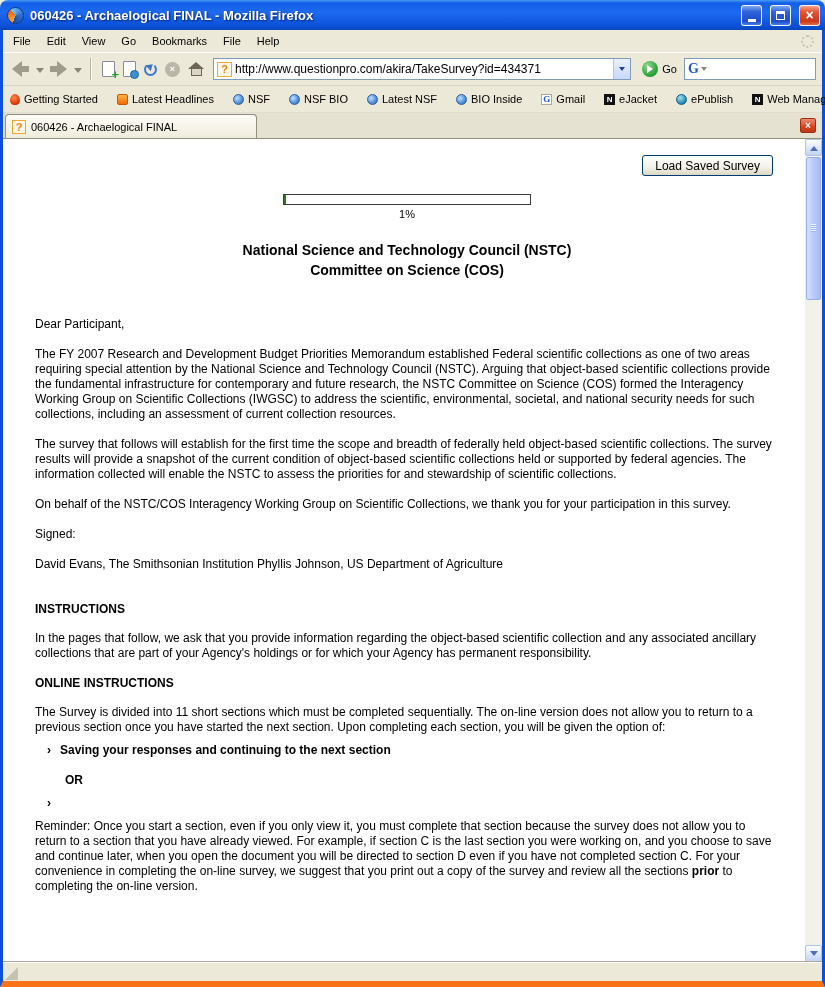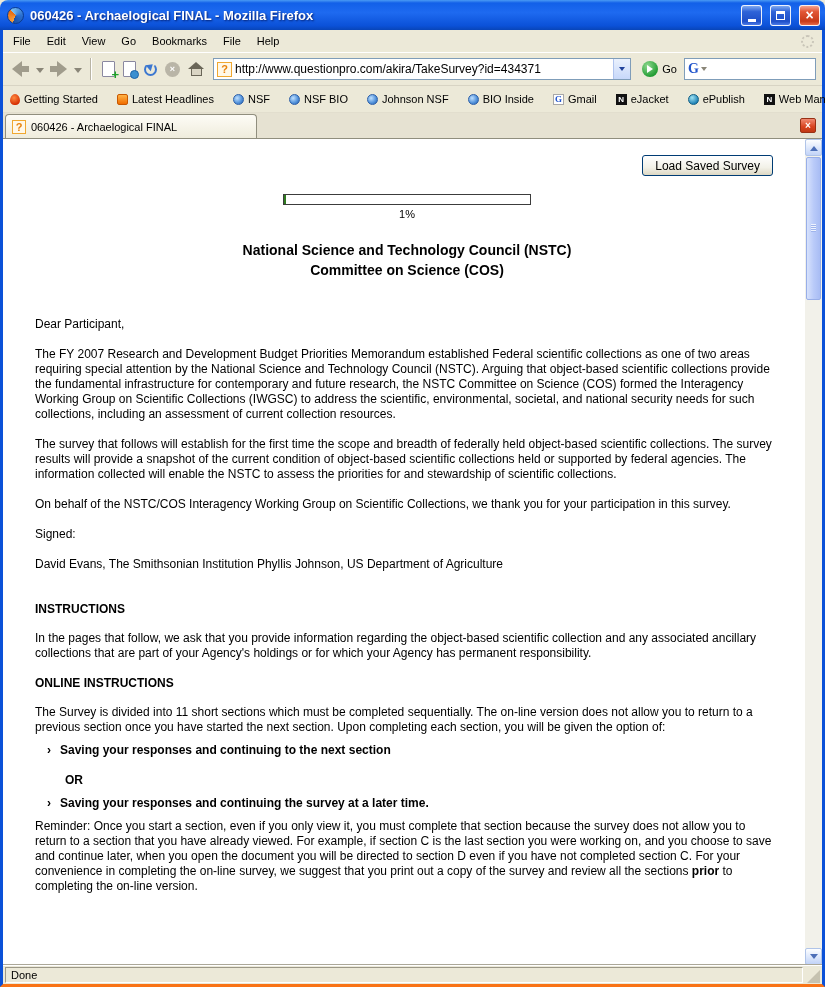--- a/index.html
+++ b/index.html
@@ -12,21 +12,21 @@
   .ff-icon{width:17px;height:17px;border-radius:50%;background:conic-gradient(from 200deg,#F9A13B 0deg,#E86A10 120deg,#7FC4F0 120deg,#2A6FD0 250deg,#184FA8 360deg);border:1px solid #0A3A90;flex:0 0 17px;}
   .title-text{flex:1;color:#fff;font-weight:bold;font-size:13px;white-space:nowrap;overflow:hidden;text-shadow:1px 1px 2px rgba(0,20,90,.85);}
   .win-btn{width:21px;height:21px;border-radius:3px;border:1px solid rgba(255,255,255,.9);display:flex;align-items:center;justify-content:center;margin-left:2px;flex:0 0 21px;}
   .win-btn.blue{background:linear-gradient(180deg,#7EA8F0 0%,#2E63D8 30%,#1E4FC8 80%,#4A7AE8 100%);}
   .win-btn.red{background:linear-gradient(180deg,#F4A28E 0%,#E25635 30%,#C83A18 80%,#E86A48 100%);}
   .glyph-min{width:8px;height:3px;background:#fff;align-self:flex-end;margin:0 0 3px 0;}
   .glyph-max{width:9px;height:9px;border:1px solid #fff;border-top:3px solid #fff;}
   .glyph-x{color:#fff;font-size:14px;font-weight:bold;line-height:1;}
 
   
-  .frame{flex:1;display:flex;flex-direction:column;min-height:0;border-left:3px solid #0B51D8;border-right:3px solid #0B51D8;border-bottom:3px solid #f97316;background:#ECE9D8;}
+  .frame{flex:1;display:flex;flex-direction:column;min-height:0;border-left:3px solid #0B51D8;border-right:3px solid #0B51D8;border-bottom:6px solid #f97316;background:#ECE9D8;}
 
   
   .menubar{height:22px;flex:0 0 22px;display:flex;align-items:center;padding:0 2px;font-size:11px;}
   .menu-item{padding:3px 8px;}
   .menubar .spacer{flex:1;}
   .throbber{width:13px;height:13px;border:2px dotted #C9C5B8;border-radius:50%;margin-right:6px;}
 
   
   .navbar{height:34px;flex:0 0 34px;display:flex;align-items:center;padding:0 6px;border-top:1px solid #FFFFFF;border-bottom:1px solid #D8D4C4;gap:2px;}
   .nav-btn{display:flex;align-items:center;padding:0 3px;height:28px;}
@@ -207,21 +207,21 @@
       <span class="bm">
           <span class="bm-globe"></span>
           <span>NSF</span>
         </span>
       <span class="bm">
           <span class="bm-globe"></span>
           <span>NSF BIO</span>
         </span>
       <span class="bm">
           <span class="bm-globe"></span>
-          <span>Johnson NSF</span>
+          <span>Latest NSF</span>
         </span>
       <span class="bm">
           <span class="bm-globe"></span>
           <span>BIO Inside</span>
         </span>
       <span class="bm">
           <span class="bm-gbox">G</span>
           <span>Gmail</span>
         </span>
       <span class="bm">
@@ -283,41 +283,37 @@
 
           <div class="bullet-row">
             <span class="bullet-arrow">›</span>
             <span>Saving your responses and continuing to the next section</span>
           </div>
 
           <div class="or-line">OR</div>
 
           <div class="bullet-row">
             <span class="bullet-arrow">›</span>
-            <span>Saving your responses and continuing the survey at a later time.</span>
           </div>
 
           <p class="reminder"><span>Reminder: Once you start a section, even if you only view it, you must complete that section because the survey does not allow you to return to a section that you have already viewed. For example, if section C is the last section you were working on, and you choose to save and continue later, when you open the document you will be directed to section D even if you have not completed section C. For your convenience in completing the on-line survey, we suggest that you print out a copy of the survey and review all the sections </span><b>prior</b><span> to completing the on-line version.</span></p>
         </div>
       </div>
 
       <div class="scrollbar">
         <span class="sb-btn">
             <span class="tri-up"></span>
           </span>
         <span class="sb-track">
           <span class="sb-thumb"></span>
         </span>
         <span class="sb-btn">
             <span class="tri-down"></span>
           </span>
       </div>
     </div>
 
     <div class="statusbar">
-      <span class="status-panel">
-        <span>Done</span>
-      </span>
       <span class="resize-grip"></span>
     </div>
 
   </div>
 </div>
 
 </body></html>

